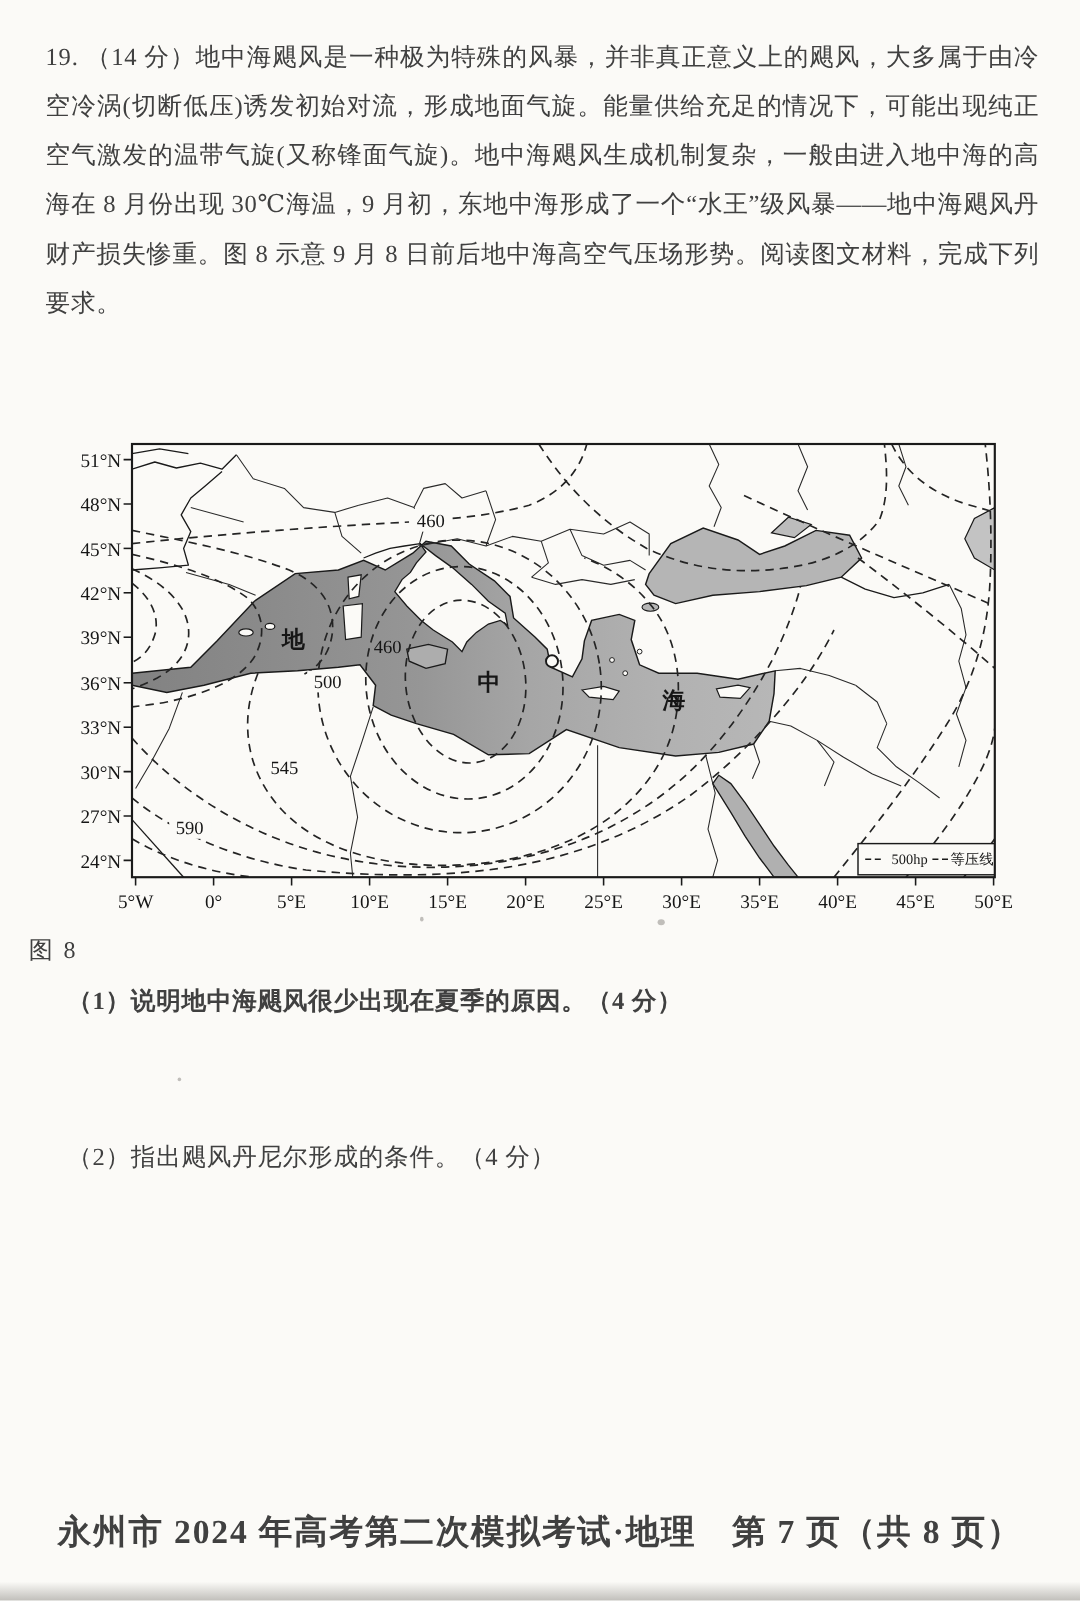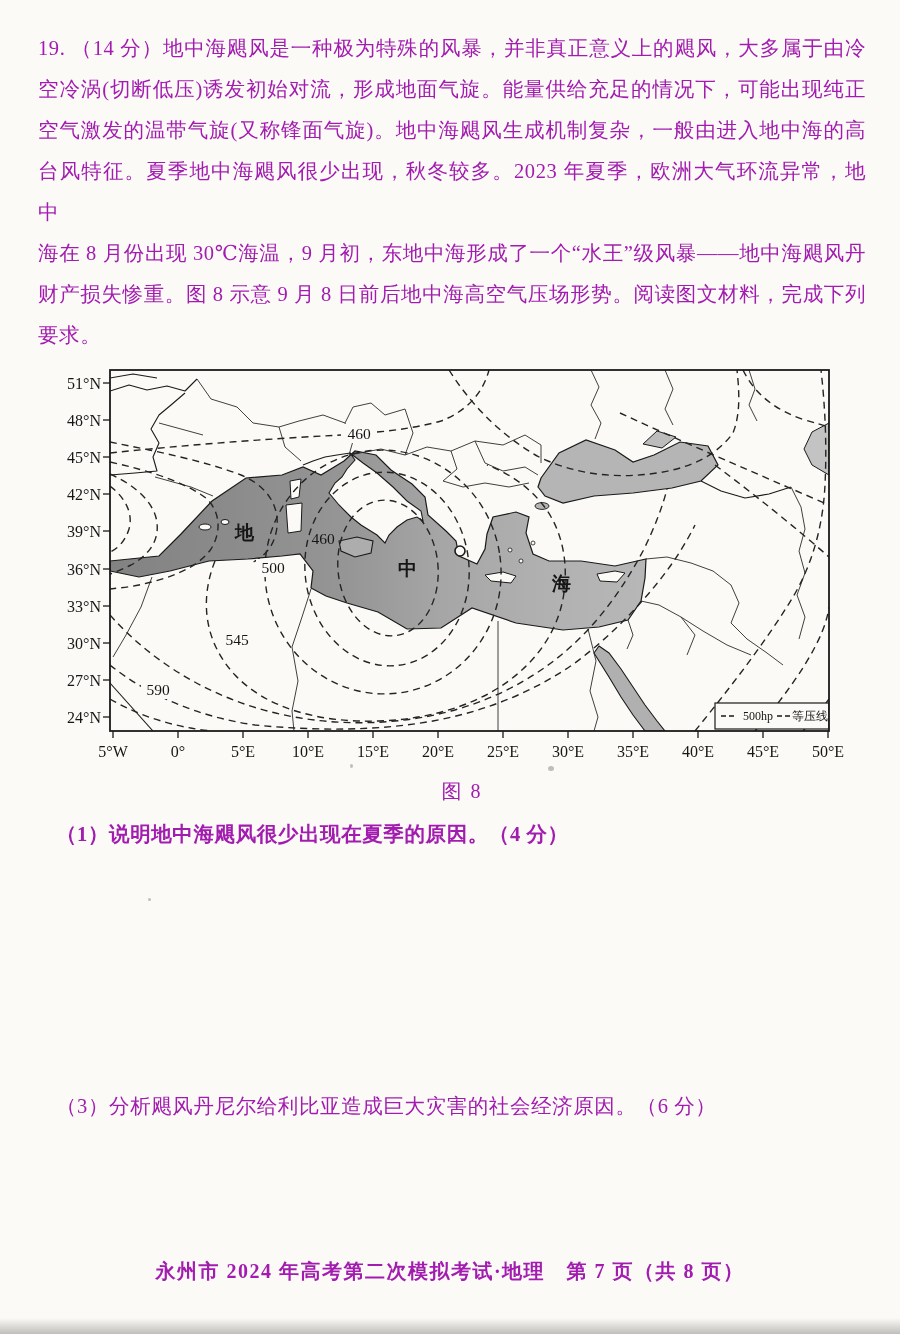--- a/index.html
+++ b/index.html
@@ -1,54 +1,54 @@
 <!DOCTYPE html>
 <html><head>
 <meta charset="utf-8">
 <style>
   html,body{margin:0;padding:0;}
   .page{
     position:relative;
     width:900px;height:1334px;
     background:#fbfaf7;
     font-family:"Liberation Serif","DejaVu Serif",serif;
-    color:#a21caf;
+    color:#404040;
     overflow:hidden;
   }
   .page::after{
     content:"";position:absolute;left:0;right:0;bottom:0;height:16px;
     background:linear-gradient(to bottom, rgba(120,118,112,0), rgba(120,118,112,.45));
     pointer-events:none;
   }
   .para{
     position:absolute;left:38px;top:28px;width:828px;
     font-size:20.5px;line-height:41px;letter-spacing:.6px;
   }
   .pline{
     text-align:justify;text-align-last:justify;
     white-space:nowrap0;
   }
   .pline.last{text-align-last:left;}
   .figure{position:absolute;left:55px;top:365px;width:800px;height:404px;}
   .figure svg{display:block;}
   .fig-caption{
     position:absolute;left:0;top:778px;width:900px;
-    text-align:center;padding-left:24px;box-sizing:border-box;
+    padding-left:24px;box-sizing:border-box;
     font-size:20px;letter-spacing:2px;
   }
   .question{
     position:absolute;left:56px;width:800px;
     font-size:20.5px;letter-spacing:.6px;
   }
   .q1{top:820px;font-weight:bold;}
   .q2{top:950px;}
   .q3{top:1092px;}
   .footer{
     position:absolute;left:0;top:1258px;width:900px;
-    text-align:center;font-weight:bold;font-size:20px;letter-spacing:1.5px;
+    text-align:center;font-weight:bold;font-size:28px;letter-spacing:1.5px;
   }
   .speck{position:absolute;background:#8f8d88;border-radius:50%;opacity:.55;}
   .s1{left:548px;top:766px;width:6px;height:5px;}
   .s2{left:148px;top:898px;width:3px;height:3px;}
   .s3{left:350px;top:764px;width:3px;height:4px;}
   
   .coast{fill:none;stroke:#1a1a1a;stroke-width:1.1;stroke-linejoin:round;}
   .border{fill:none;stroke:#2a2a2a;stroke-width:.9;stroke-linejoin:round;}
   .isobar{fill:none;stroke:#242424;stroke-width:1.4;stroke-dasharray:7 5;stroke-linecap:butt;}
   .maptext{font-family:"Liberation Serif","DejaVu Serif",serif;fill:#161616;}
@@ -60,21 +60,20 @@
 </style>
 </head>
 <body>
 
 <div class="page">
 
   <div class="para">
     <div class="pline">19. （14 分）地中海飓风是一种极为特殊的风暴，并非真正意义上的飓风，大多属于由冷</div>
     <div class="pline">空冷涡(切断低压)诱发初始对流，形成地面气旋。能量供给充足的情况下，可能出现纯正</div>
     <div class="pline">空气激发的温带气旋(又称锋面气旋)。地中海飓风生成机制复杂，一般由进入地中海的高</div>
-    <div class="pline">台风特征。夏季地中海飓风很少出现，秋冬较多。2023 年夏季，欧洲大气环流异常，地中</div>
     <div class="pline">海在 8 月份出现 30℃海温，9 月初，东地中海形成了一个“水王”级风暴——地中海飓风丹</div>
     <div class="pline">财产损失惨重。图 8 示意 9 月 8 日前后地中海高空气压场形势。阅读图文材料，完成下列</div>
     <div class="pline last">要求。</div>
   </div>
 
   <div class="figure">
     <svg viewBox="0 0 800 404" width="800" height="404">
       <defs>
         <linearGradient id="seaGrad" x1="0" y1="0" x2="1" y2="0">
           <stop offset="0" stop-color="#828282"></stop>
@@ -258,20 +257,20 @@
         <text class="maptext axis" x="643" y="392" text-anchor="middle">40°E</text>
         <text class="maptext axis" x="708" y="392" text-anchor="middle">45°E</text>
         <text class="maptext axis" x="773" y="392" text-anchor="middle">50°E</text>
       </g>
     </svg>
   </div>
 
   <div class="fig-caption">图 8</div>
 
   <div class="question q1">（1）说明地中海飓风很少出现在夏季的原因。（4 分）</div>
-  <div class="question q3">（3）分析飓风丹尼尔给利比亚造成巨大灾害的社会经济原因。（6 分）</div>
+  <div class="question q2">（2）指出飓风丹尼尔形成的条件。（4 分）</div>
 
   <div class="footer">永州市 2024 年高考第二次模拟考试·地理　第 7 页（共 8 页）</div>
 
   <div class="speck s1"></div>
   <div class="speck s2"></div>
   <div class="speck s3"></div>
 </div>
 
 </body></html>

